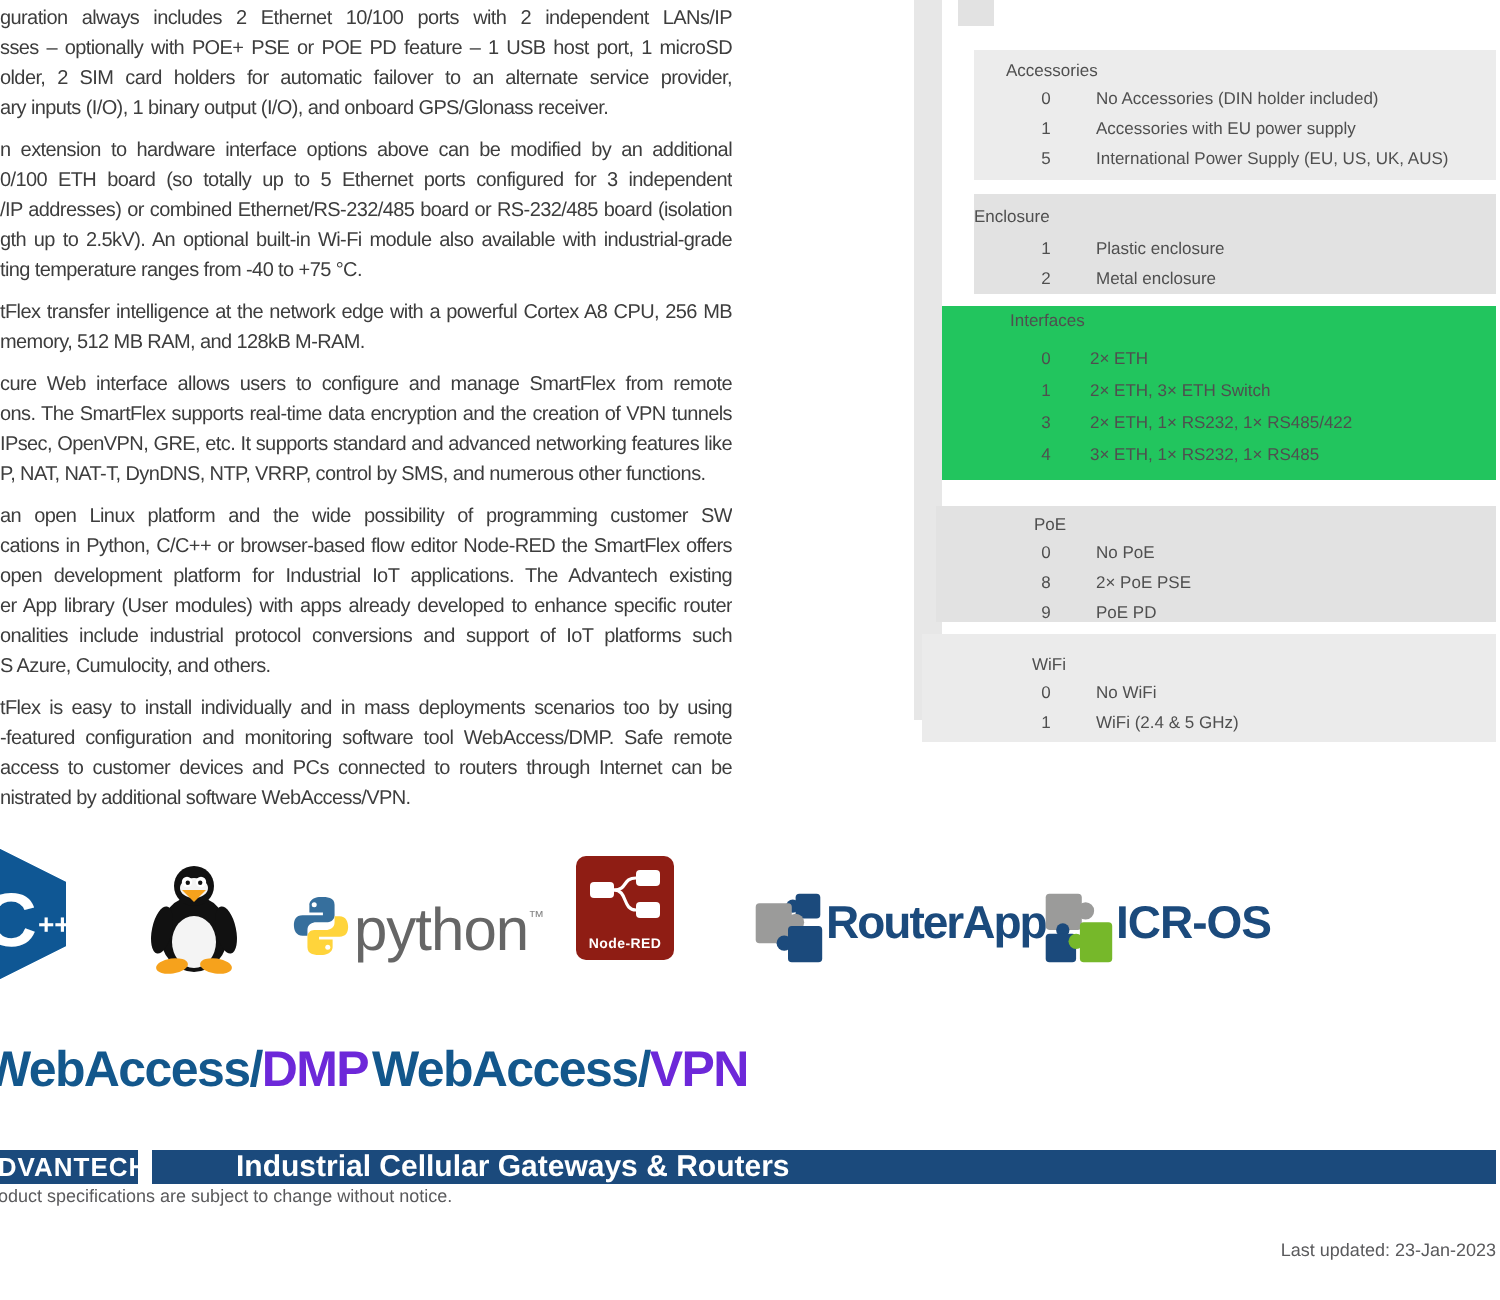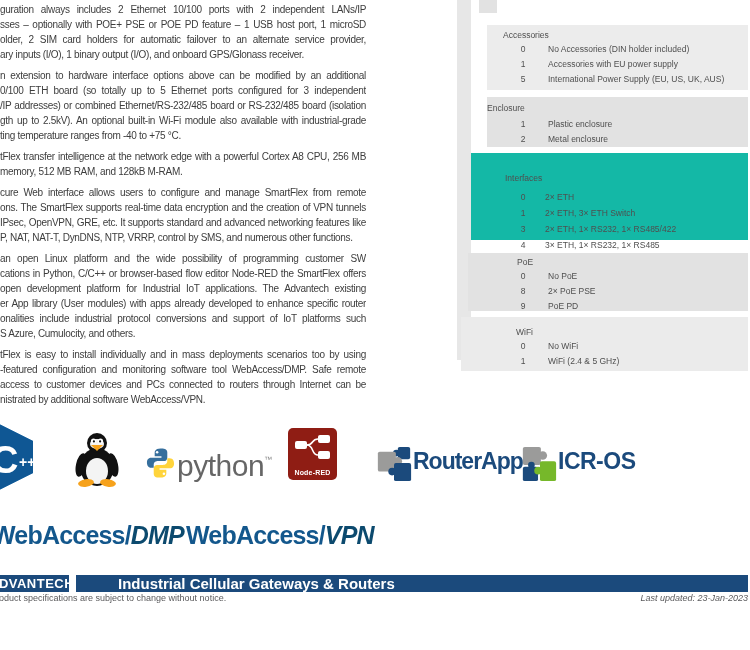--- a/index.html
+++ b/index.html
@@ -23,21 +23,21 @@
   .desc{position:absolute;white-space:nowrap;}
 
   .sec-accessories{left:487px;top:25px;height:65px;background:#ececec;padding-top:3px;box-sizing:border-box;}
   .sec-accessories .sec-title{padding-left:16px;}
   .sec-accessories .code{left:29px}.sec-accessories .desc{left:61px}
 
   .sec-enclosure{left:487px;top:97px;height:50px;background:#e2e2e2;padding-top:4px;box-sizing:border-box;}
   .sec-enclosure .sec-title{margin-bottom:2px;}
   .sec-enclosure .code{left:29px}.sec-enclosure .desc{left:61px}
 
-  .sec-interfaces{left:471px;top:153px;height:87px;background:#14b8a6;padding-top:18px;box-sizing:border-box;}
+  .sec-interfaces{left:471px;top:153px;height:87px;background:#22c55e;padding-top:0;box-sizing:border-box;}
   .sec-interfaces .sec-title{padding-left:34px;margin-bottom:4px;}
   .sec-interfaces .trow{height:16px;line-height:16px;}
   .sec-interfaces .code{left:45px}.sec-interfaces .desc{left:74px}
 
   .sec-poe{left:468px;top:253px;height:58px;background:#e2e2e2;padding-top:2px;box-sizing:border-box;}
   .sec-poe .sec-title{padding-left:49px;}
   .sec-poe .code{left:48px}.sec-poe .desc{left:80px}
 
   .sec-wifi{left:461px;top:317px;height:54px;background:#ebebeb;padding-top:8px;box-sizing:border-box;}
   .sec-wifi .sec-title{padding-left:55px;}
@@ -56,31 +56,31 @@
   .ra-icon{left:375px;top:443px;}
   .ra-text{left:413px;top:448px;font-size:23px;font-weight:bold;color:#1b4a7c;letter-spacing:-1px;}
   .icr-icon{left:520px;top:443px;}
   .icr-text{left:558px;top:448px;font-size:23px;font-weight:bold;color:#1b4a7c;letter-spacing:-0.5px;}
 
   
   .webaccess{position:absolute;top:521px;font-size:25px;font-weight:bold;letter-spacing:-0.8px;white-space:nowrap;}
   .wa-dmp{left:-8px;}
   .wa-vpn{left:186px;}
   .wa-prefix{color:#13578c;}
-  .wa-suffix{color:#0c4a6e;font-style:italic;}
+  .wa-suffix{color:#6d28d9;}
 
   
   .footer-bar1{position:absolute;left:0;top:575px;width:69px;height:17px;background:#1b4a7c;overflow:hidden;}
   .footer-brand{position:absolute;left:-11px;top:0;height:17px;line-height:17px;color:#fff;
                 font-weight:bold;font-size:13px;letter-spacing:0.5px;white-space:nowrap;}
   .footer-bar2{position:absolute;left:76px;top:575px;right:2px;height:17px;background:#1b4a7c;}
   .footer-bar2 span{position:absolute;left:10px;top:0;height:17px;line-height:17px;color:#fff;
                     font-weight:bold;font-size:15px;white-space:nowrap;margin-left:32px;}
   .footer-note{position:absolute;left:-1px;top:593px;font-size:9px;color:#5a5a5c;white-space:nowrap;}
-  .footer-updated{position:absolute;right:2px;top:593px;font-size:9px;color:#5a5a5c;white-space:nowrap;font-style:italic;}
+  .footer-updated{position:absolute;right:2px;top:620px;font-size:9px;color:#5a5a5c;white-space:nowrap;}
 </style>
 </head>
 <body>
 
 <div class="page">
 
   <div class="body-text">
     <div class="para">
         <div class="tline">guration always includes 2 Ethernet 10/100 ports with 2 independent LANs/IP</div>
         <div class="tline">sses – optionally with POE+ PSE or POE PD feature – 1 USB host port, 1 microSD</div>

